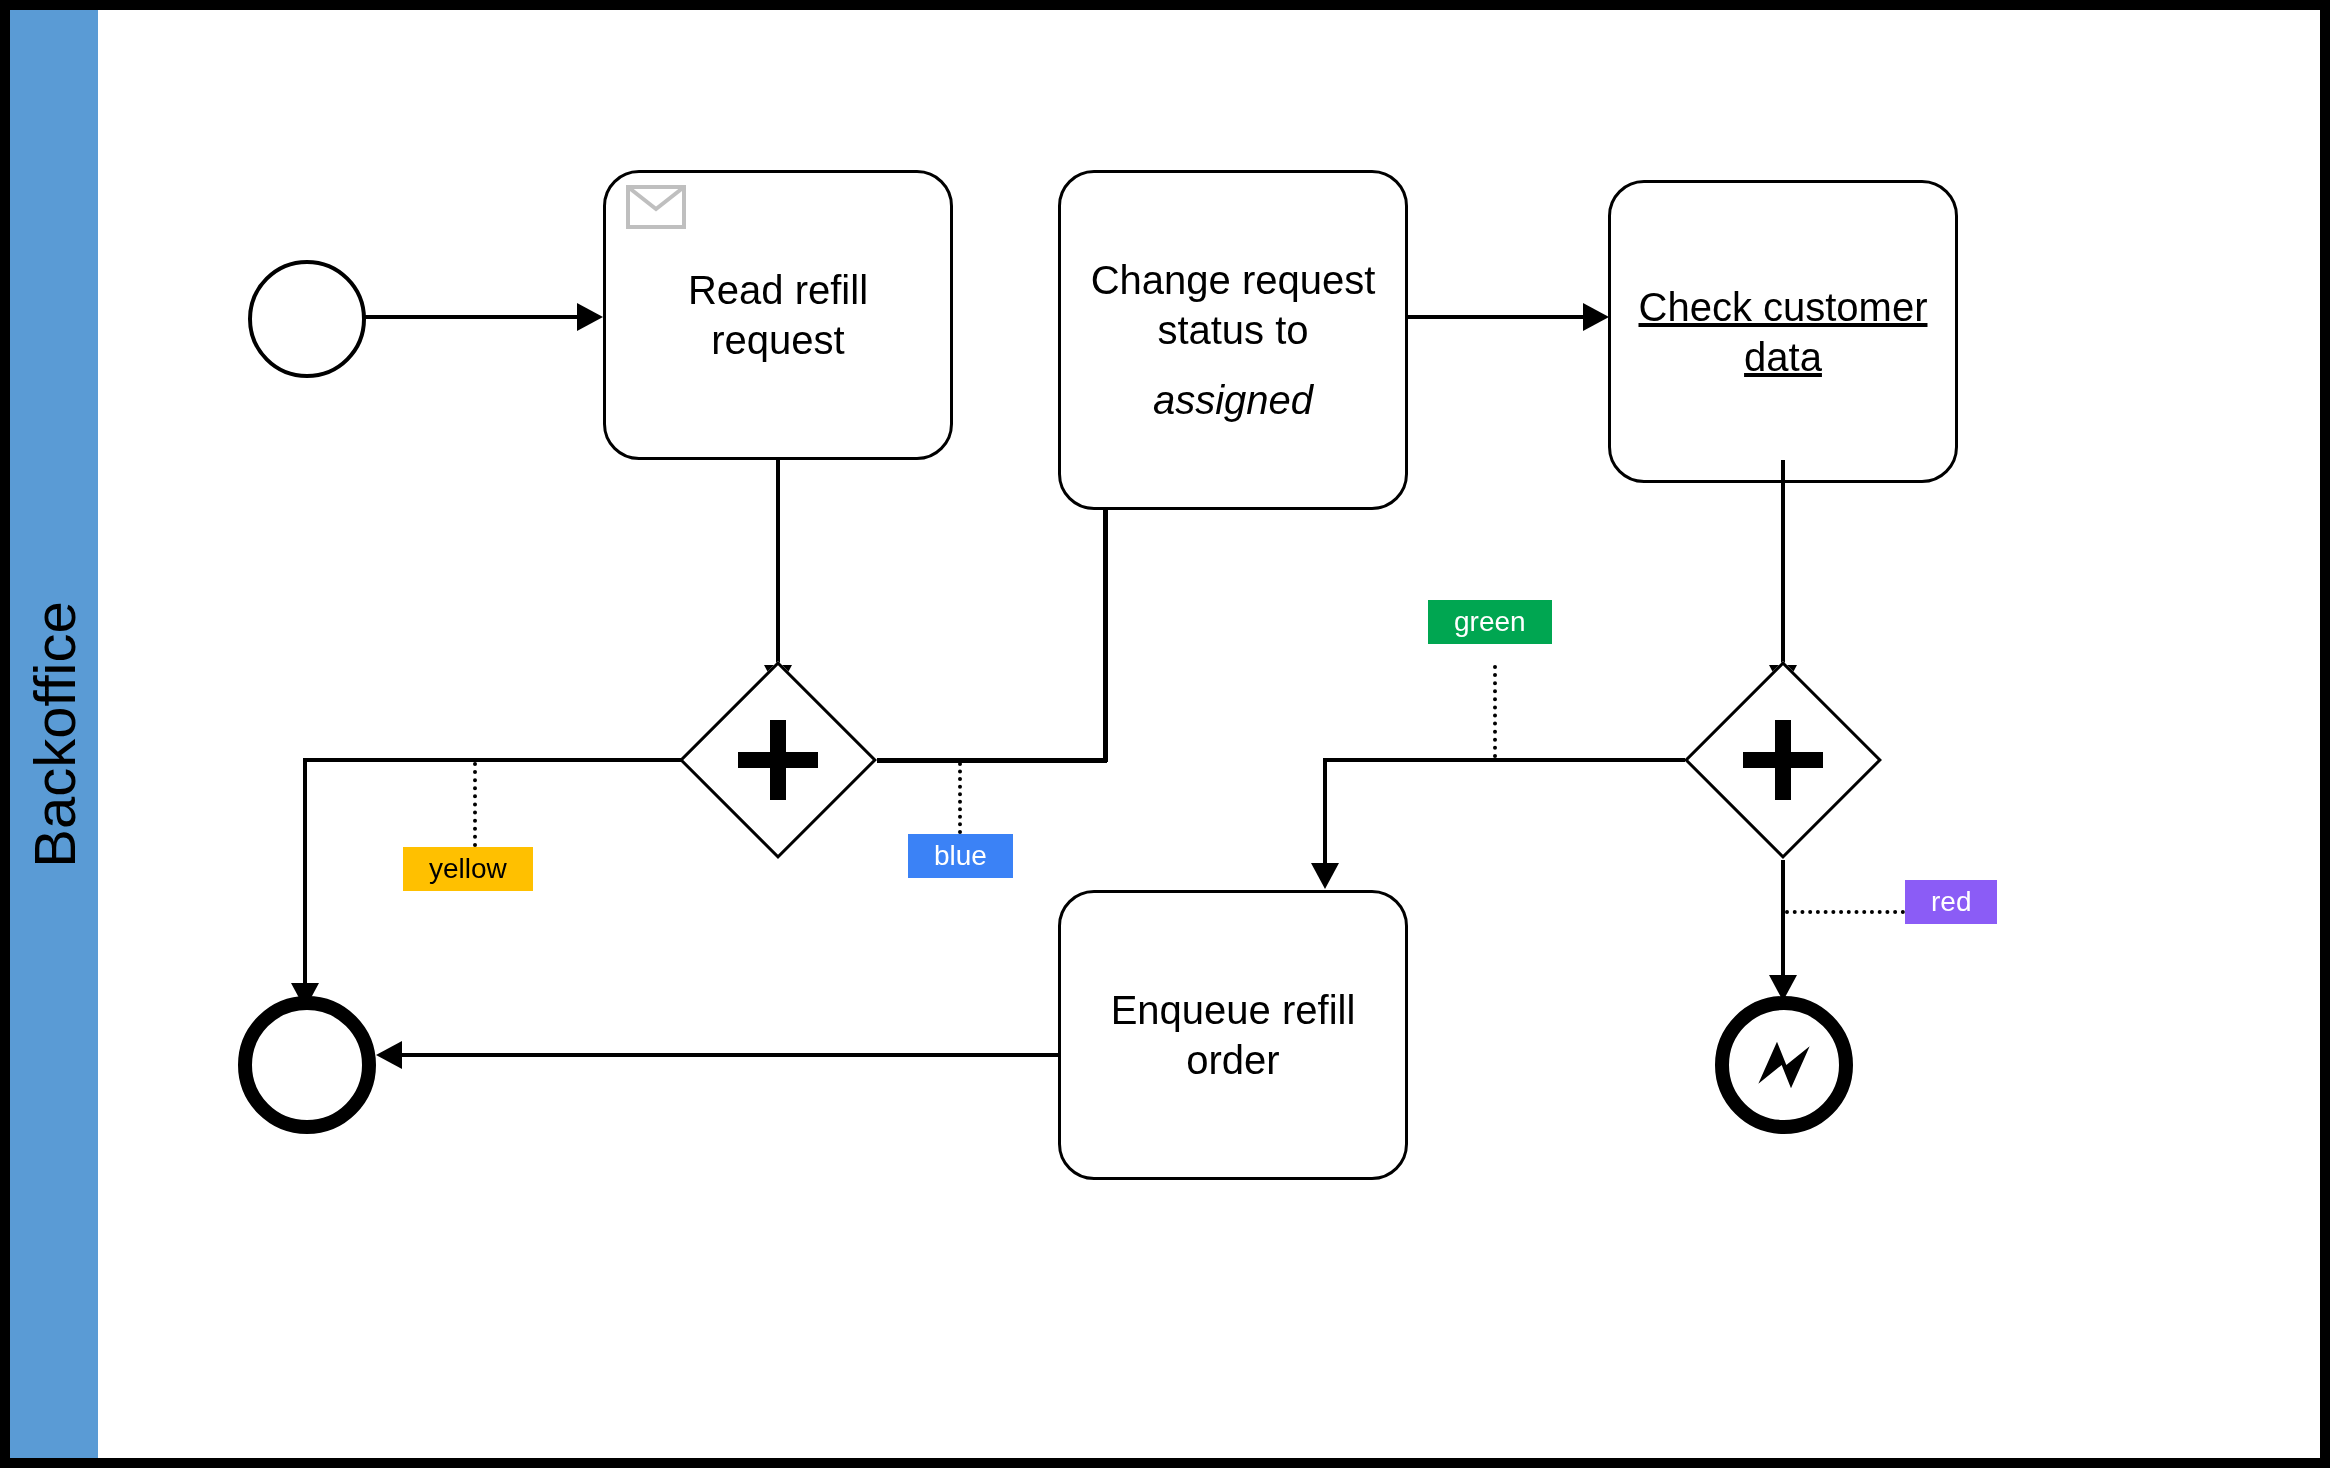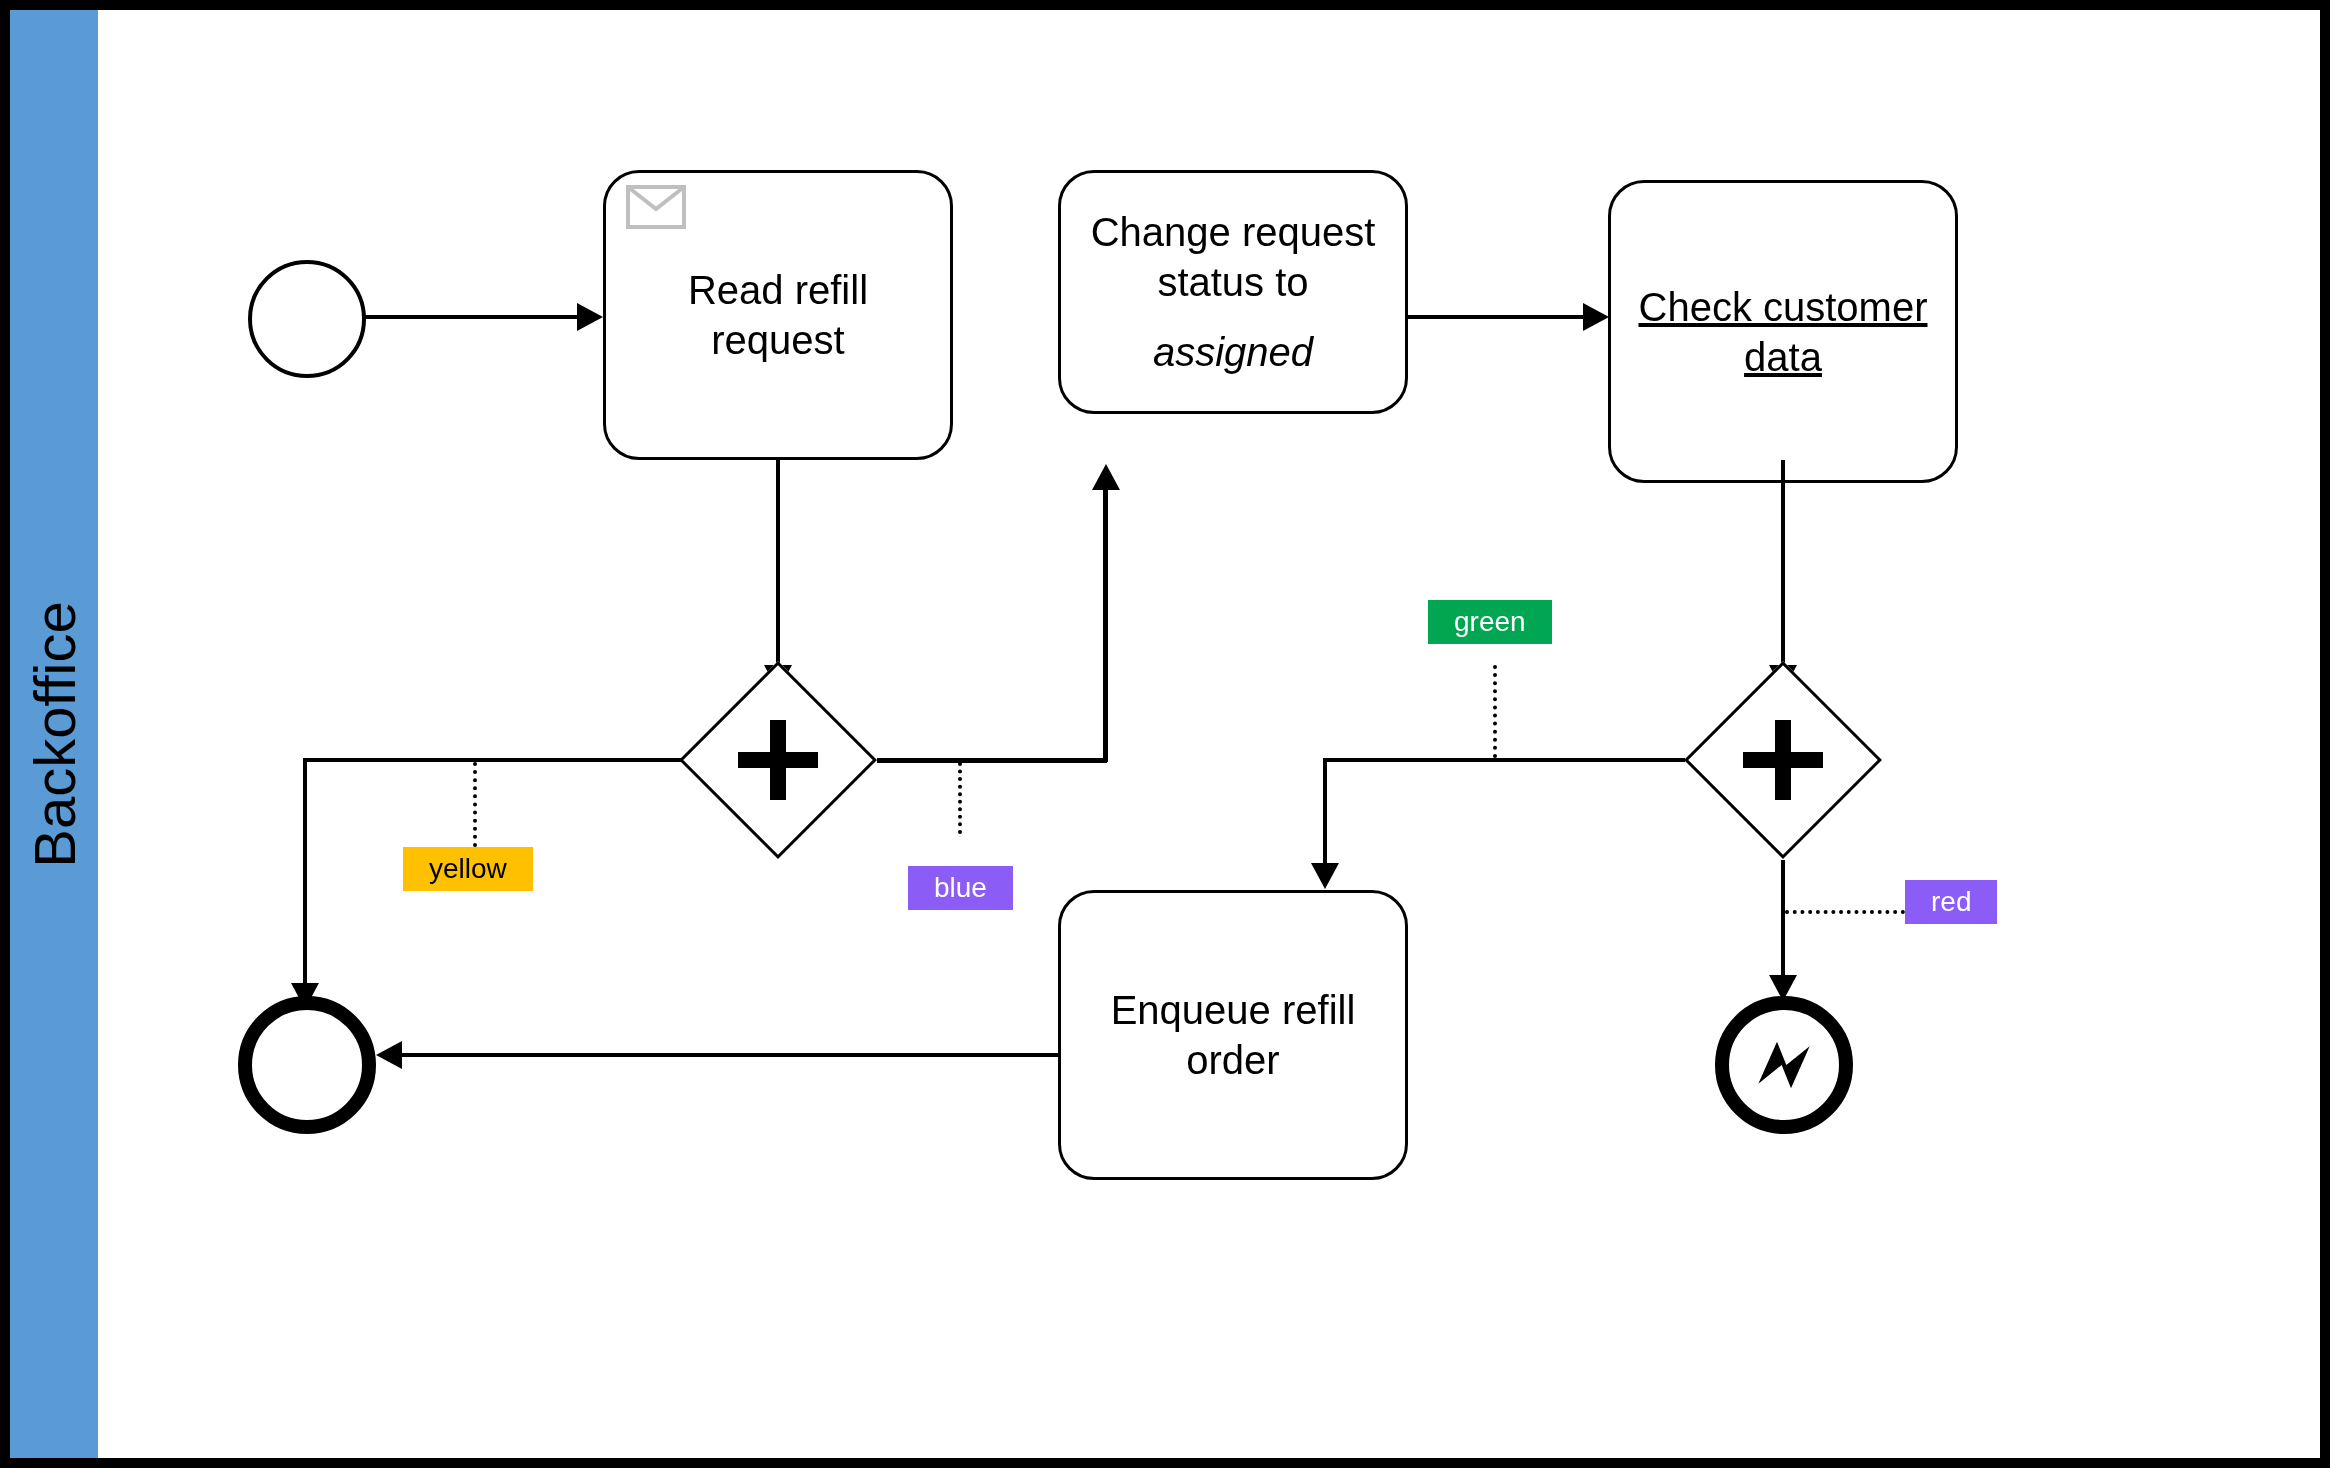--- a/index.html
+++ b/index.html
@@ -90,21 +90,21 @@
   display:flex;align-items:center;justify-content:center;
 }
 .gateway .plus svg{display:block;}
 .tag{
   position:absolute;
   padding:6px 26px;
   font-size:28px;
   color:#fff;
 }
 .tag.yellow{background:#ffc000;color:#000;}
-.tag.blue{background:#8b5cf6;margin-top:32px;}
+.tag.blue{background:#3b82f6;}
 .tag.green{background:#00a651;}
 .tag.red{background:#8b5cf6;}
 
 .seg{position:absolute;background:#000;}
 .hseg{height:4px;}
 .vseg{width:4px;}
 
 .dotseg{position:absolute;}
 .dotseg.h{border-top:4px dotted #000;height:0;}
 .dotseg.v{border-left:4px dotted #000;width:0;}
@@ -166,21 +166,21 @@
     <div class="dotseg v" style="left:375px;top:752px;height:85px;"></div>
     <div class="tag yellow" style="left:305px;top:837px;">yellow</div>
 
     <div class="seg hseg" style="left:779px;top:748px;width:230px;height:5px;"></div>
     <div class="seg vseg" style="left:1005px;top:480px;height:272px;width:5px;"></div>
     <div class="arrow up" style="left:994px;top:454px;"></div>
 
     <div class="dotseg v" style="left:860px;top:752px;height:72px;"></div>
     <div class="tag blue" style="left:810px;top:824px;">blue</div>
 
-    <div class="task" style="left:960px;top:160px;width:350px;height:244px;">
+    <div class="task" style="left:960px;top:160px;width:350px;height:340px;">
       <div>Change request</div>
       <div>status to</div>
       <div class="ital">assigned</div>
     </div>
 
     <div class="seg hseg" style="left:1310px;top:305px;width:175px;"></div>
     <div class="arrow right" style="left:1485px;top:293px;"></div>
 
     <div class="task" style="left:1510px;top:170px;width:350px;height:303px;text-decoration:underline;">
       <div>Check customer</div>

